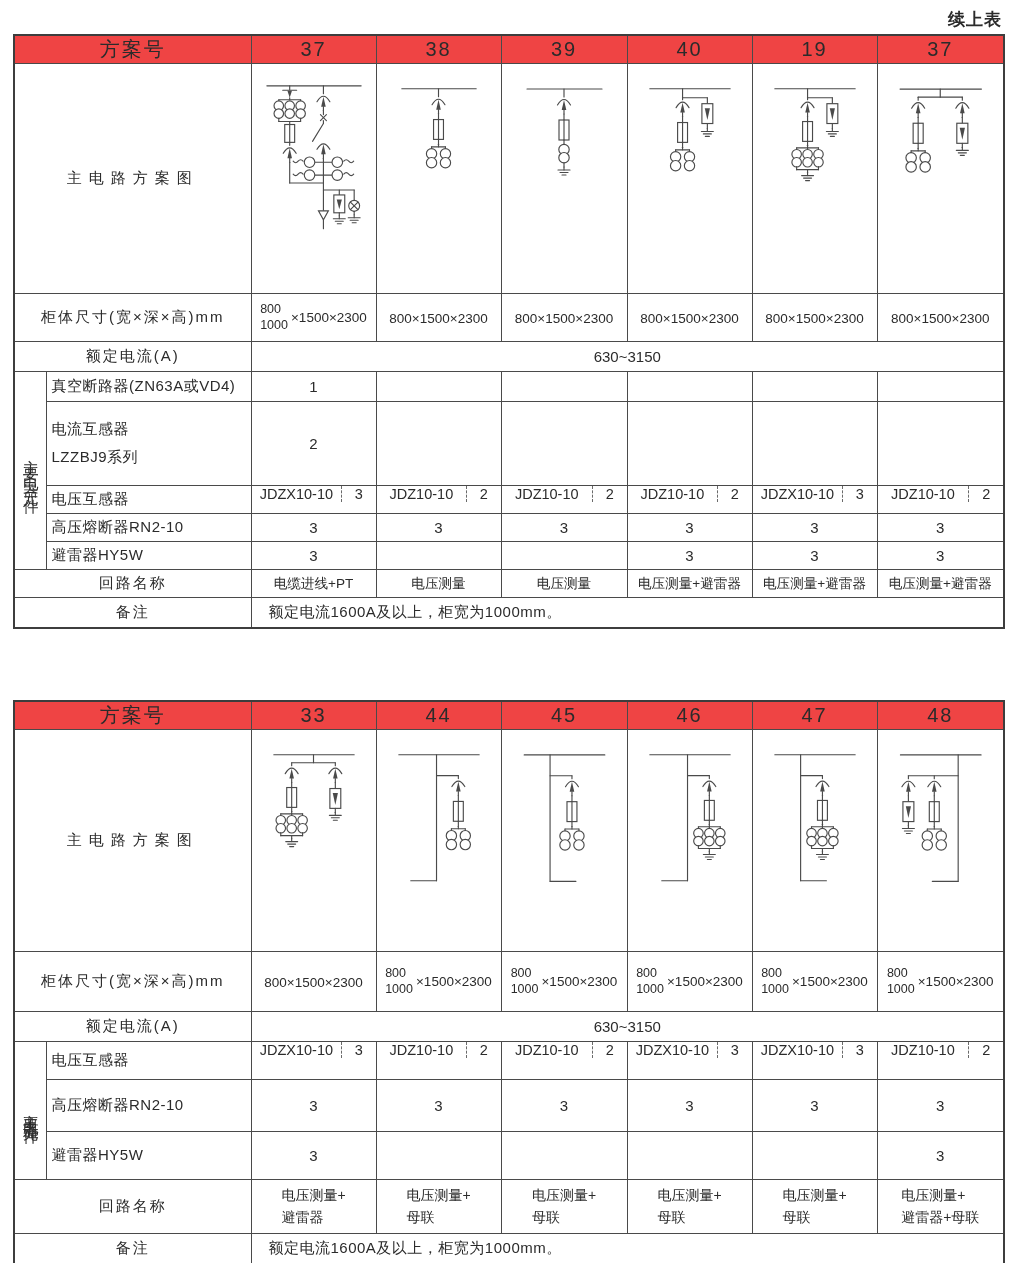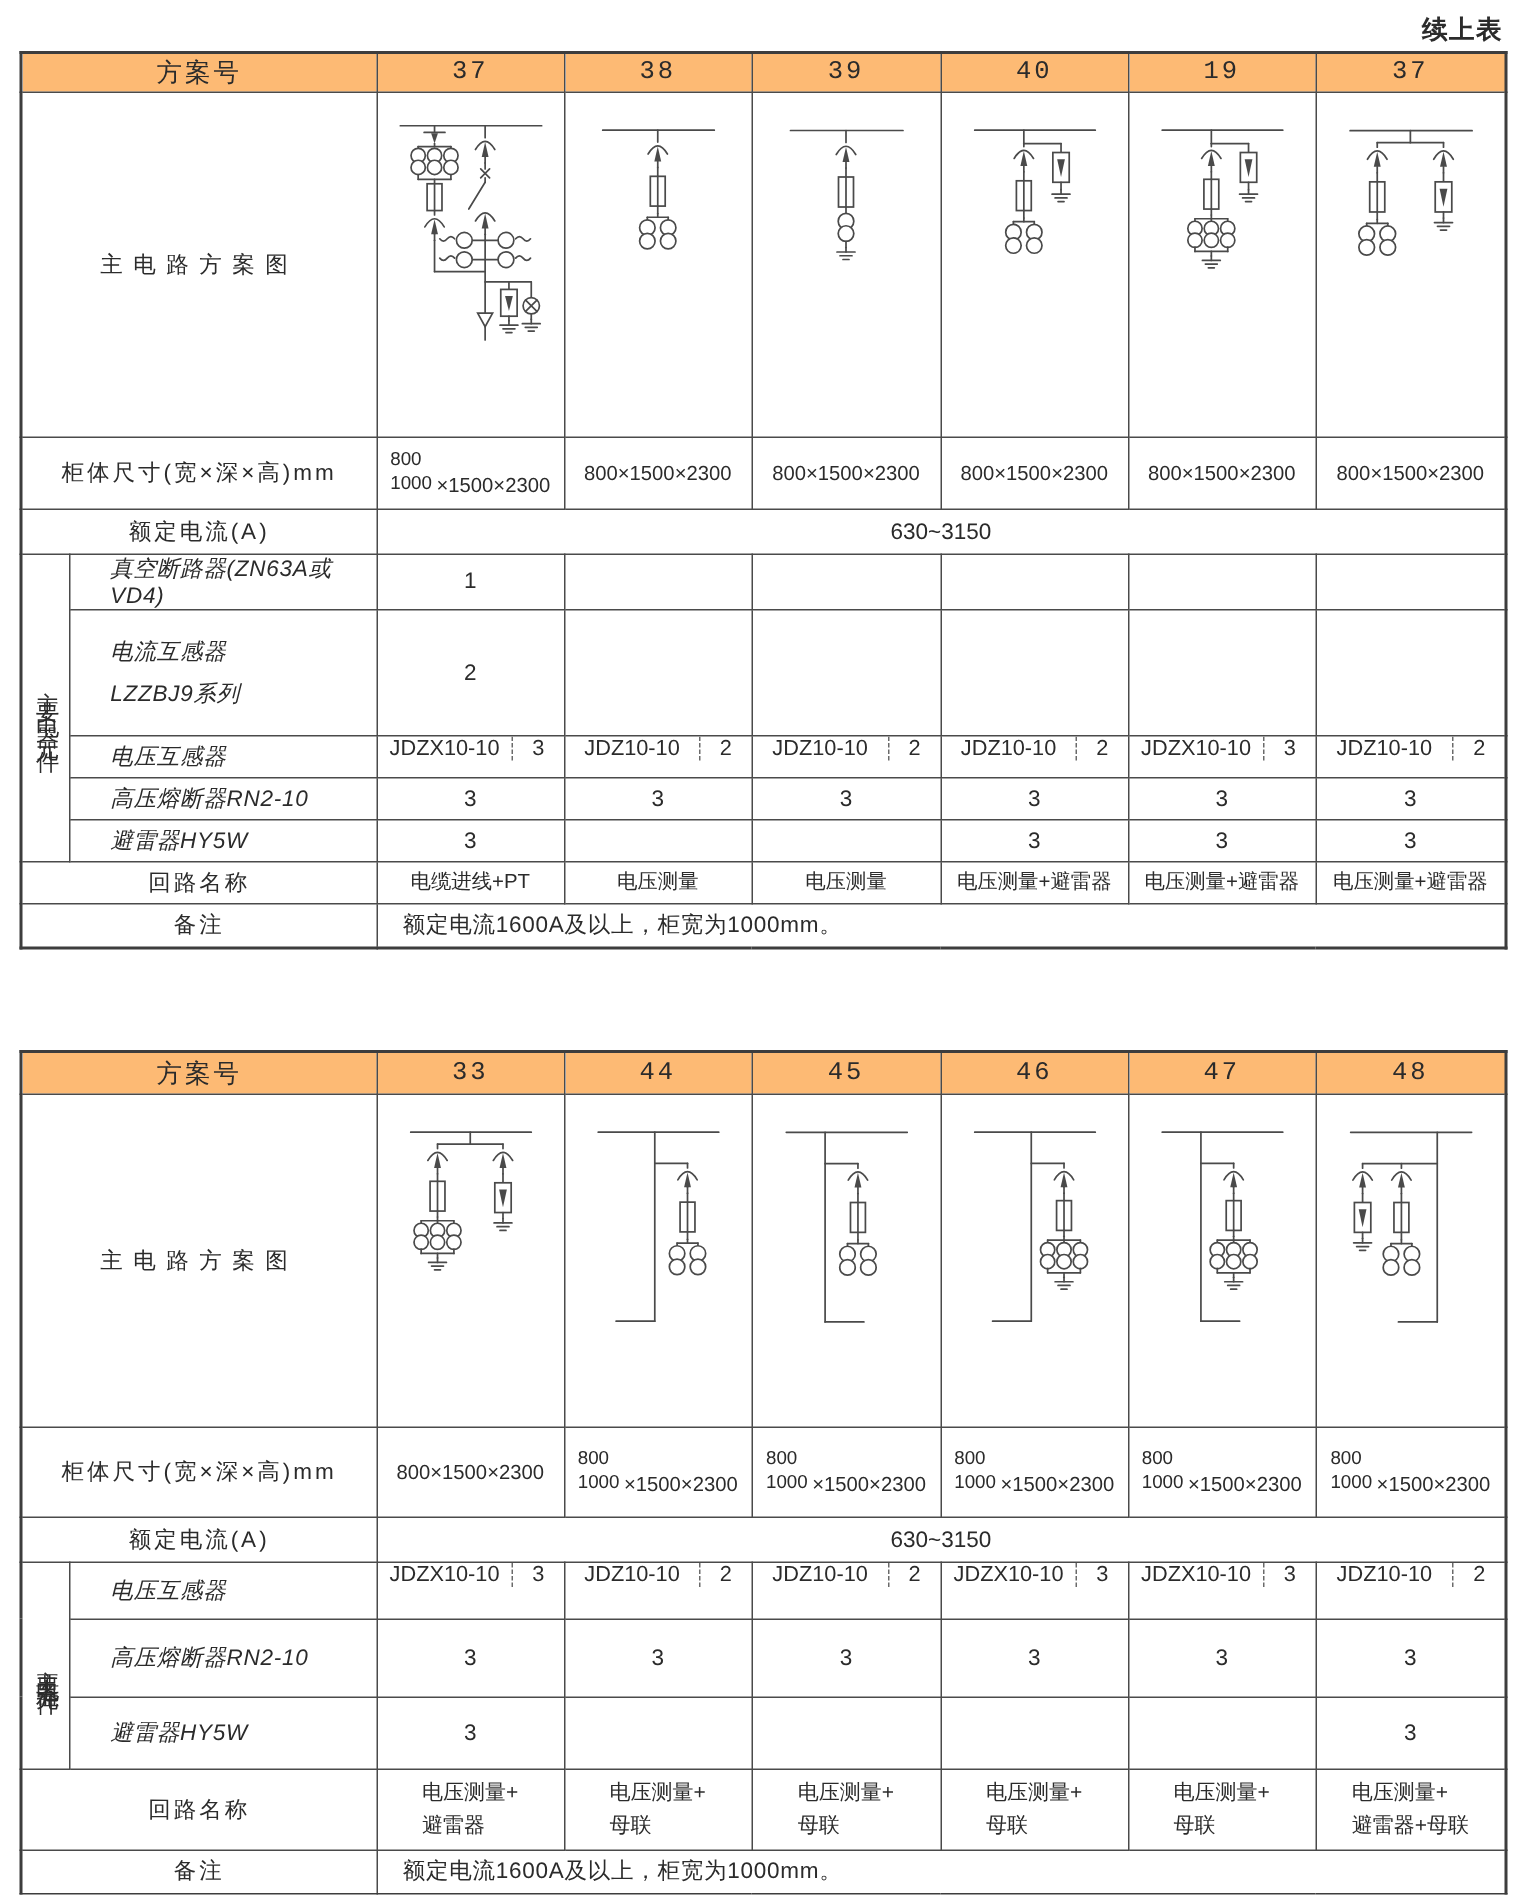--- a/index.html
+++ b/index.html
@@ -11,28 +11,28 @@
   .cont-note{position:absolute;top:8px;right:13px;font-size:17px;font-weight:bold;letter-spacing:1px;}
   table.t{
     position:absolute;left:13px;width:990px;
     border-collapse:collapse;table-layout:fixed;
     border:2px solid #3d3d3d;
   }
   .t td{
     border:1.4px solid #4a4a4a;text-align:center;vertical-align:middle;
     font-size:15px;padding:0;overflow:hidden;
   }
-  tr.hd td{background:#fdba74;font-size:17px;letter-spacing:2px;font-family:Liberation Mono, monospace;}
+  tr.hd td{background:#ef4444;font-size:20px;letter-spacing:2px;}
   td.lab{letter-spacing:2px;}
   td.sp{letter-spacing:7px;}
   td.grp{padding:0;}
   .vtext{writing-mode:vertical-lr;text-orientation:upright;letter-spacing:8px;font-size:15.5px;margin:0 auto;}
   .vtext2{letter-spacing:3px;}
-  td.sub{text-align:left;padding-left:27px;letter-spacing:0.5px;font-style:italic;}
-  .dim{display:flex;align-items:flex-end;justify-content:center;gap:3px;padding:0 2px;}
+  td.sub{text-align:left;padding-left:5px;letter-spacing:0.5px;}
+  .dim{display:flex;align-items:center;justify-content:center;gap:3px;padding:0 2px;}
   .stk{display:flex;flex-direction:column;text-align:left;font-size:12.5px;line-height:1.25;}
   .sfx,.dimtxt{font-size:13.5px;white-space:nowrap;}
   .vt{display:flex;align-items:flex-start;}
   .vt1{height:27px;}
   .vt2{height:37px;}
   .vtm{flex:2.7;display:flex;align-items:center;justify-content:center;font-size:14.5px;}
   .vtq{flex:1;display:flex;align-items:center;justify-content:center;border-left:1.4px dashed #6a6a6a;font-size:14.5px;}
   td.cir{font-size:13.6px;}
   .cirS{display:inline-block;text-align:left;white-space:pre-line;font-size:14px;line-height:1.55;}
   td.rmk{text-align:left;padding-left:17px;letter-spacing:0.5px;border-radius:13px;}

